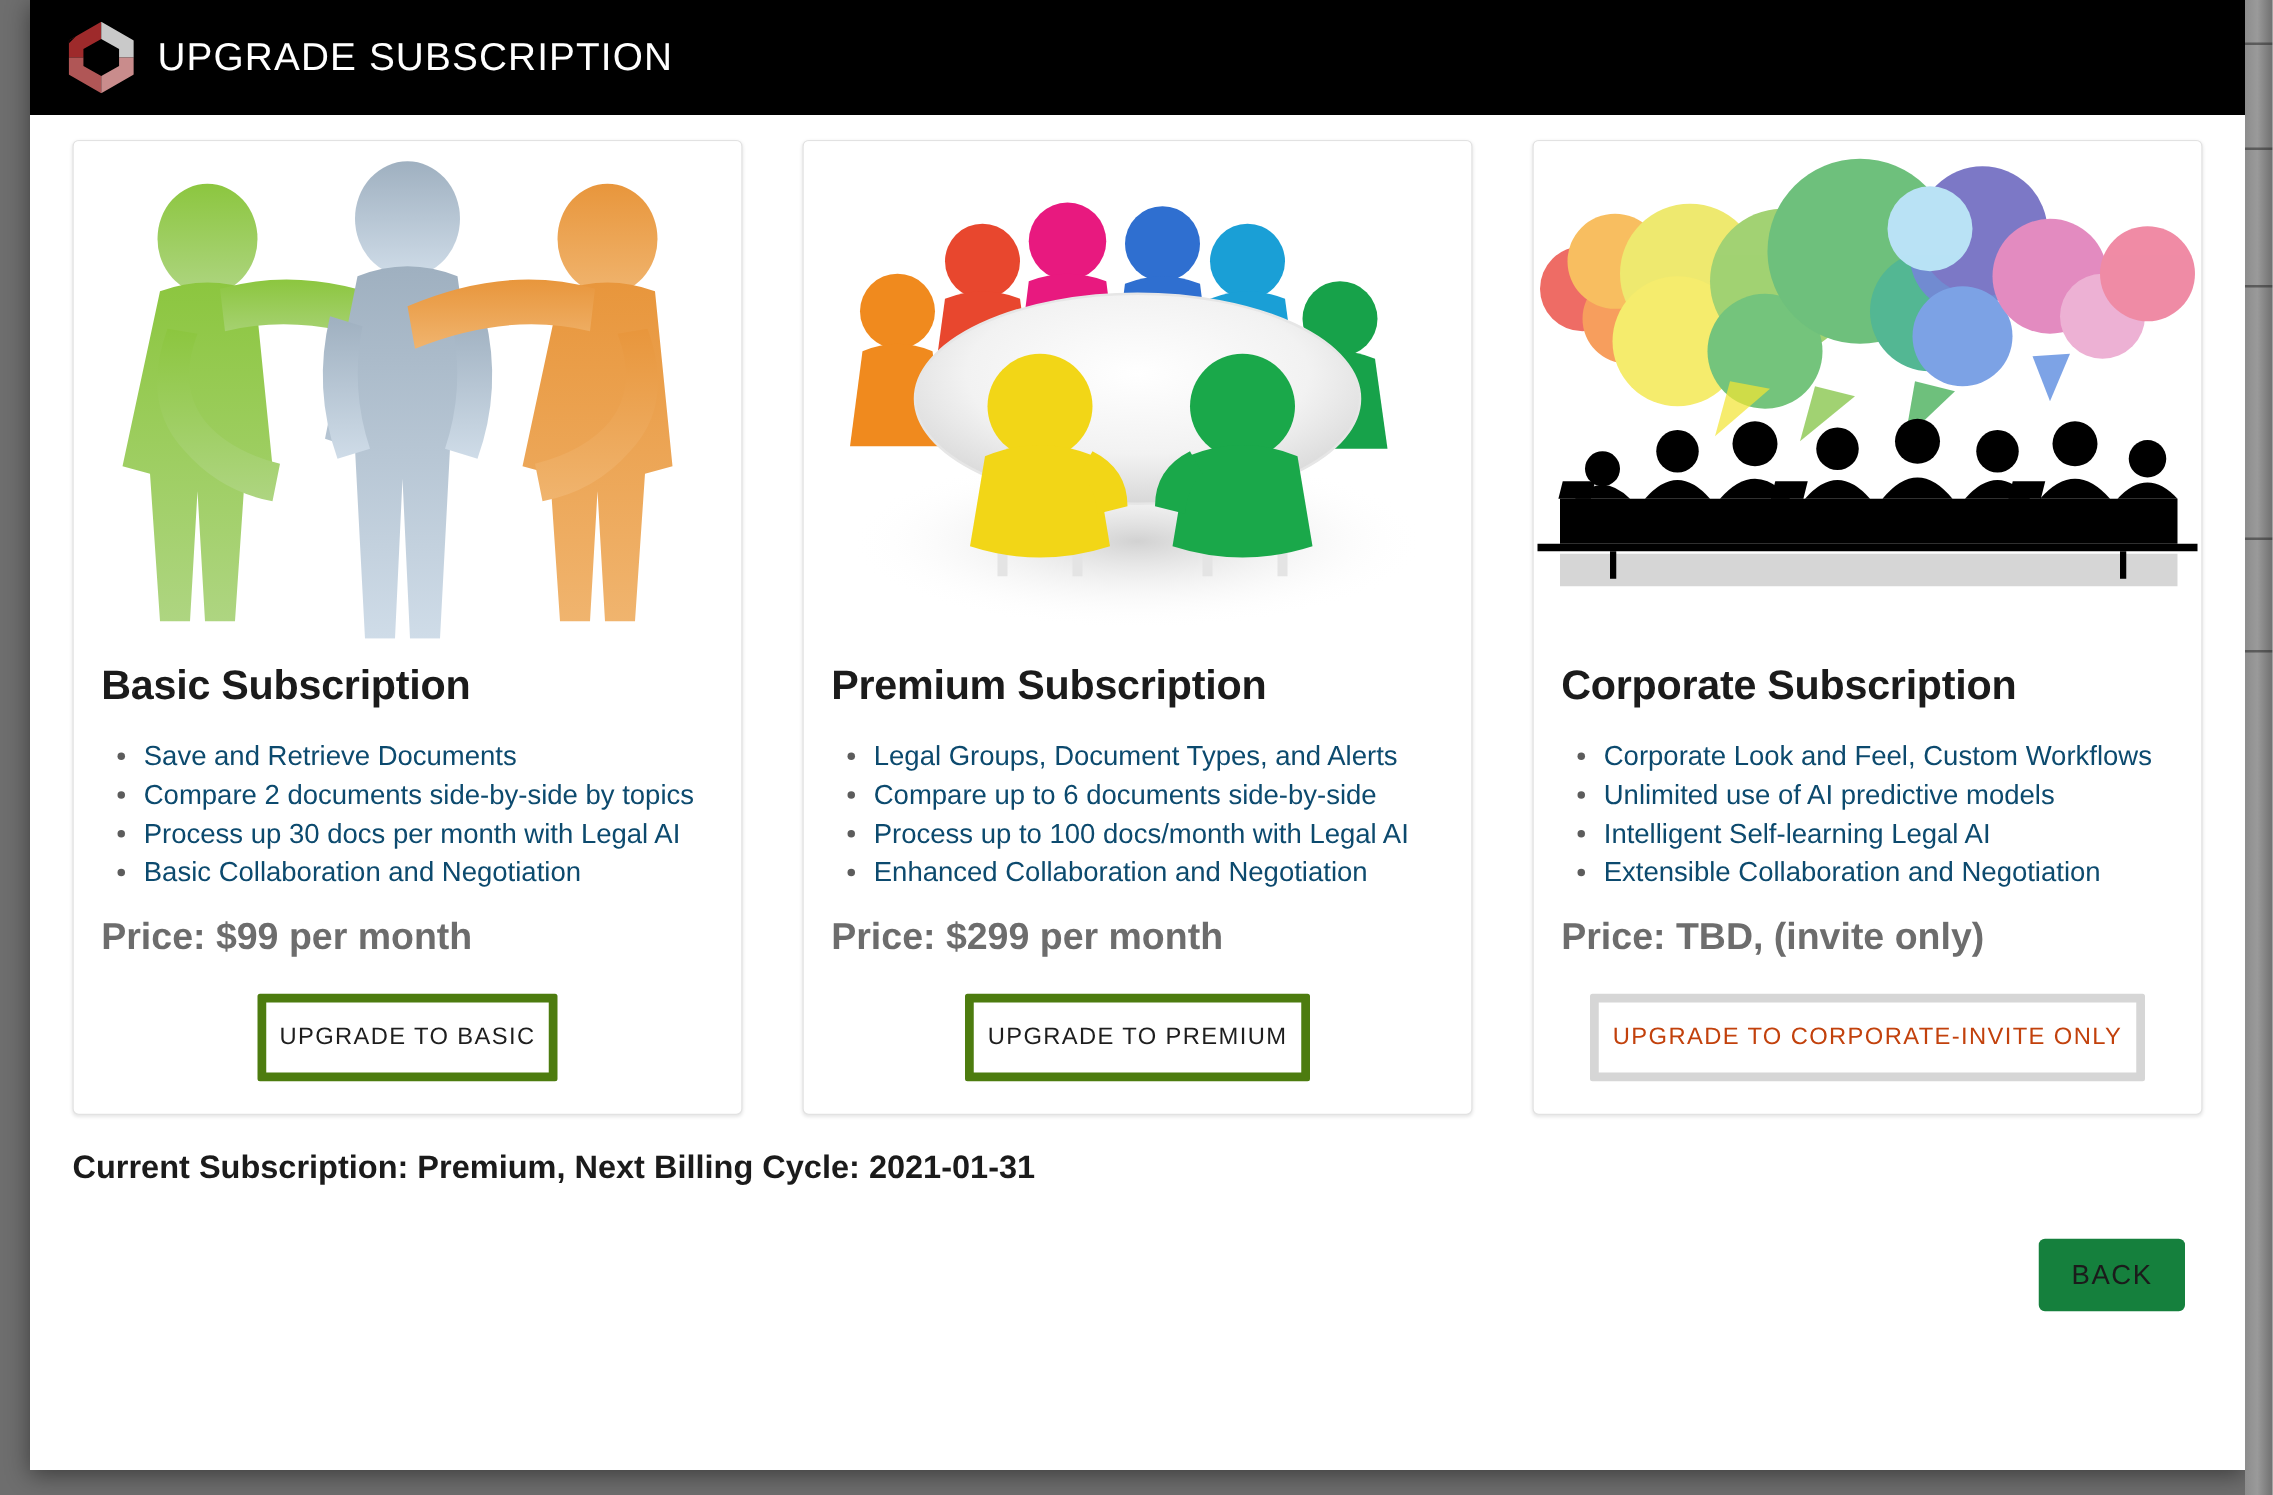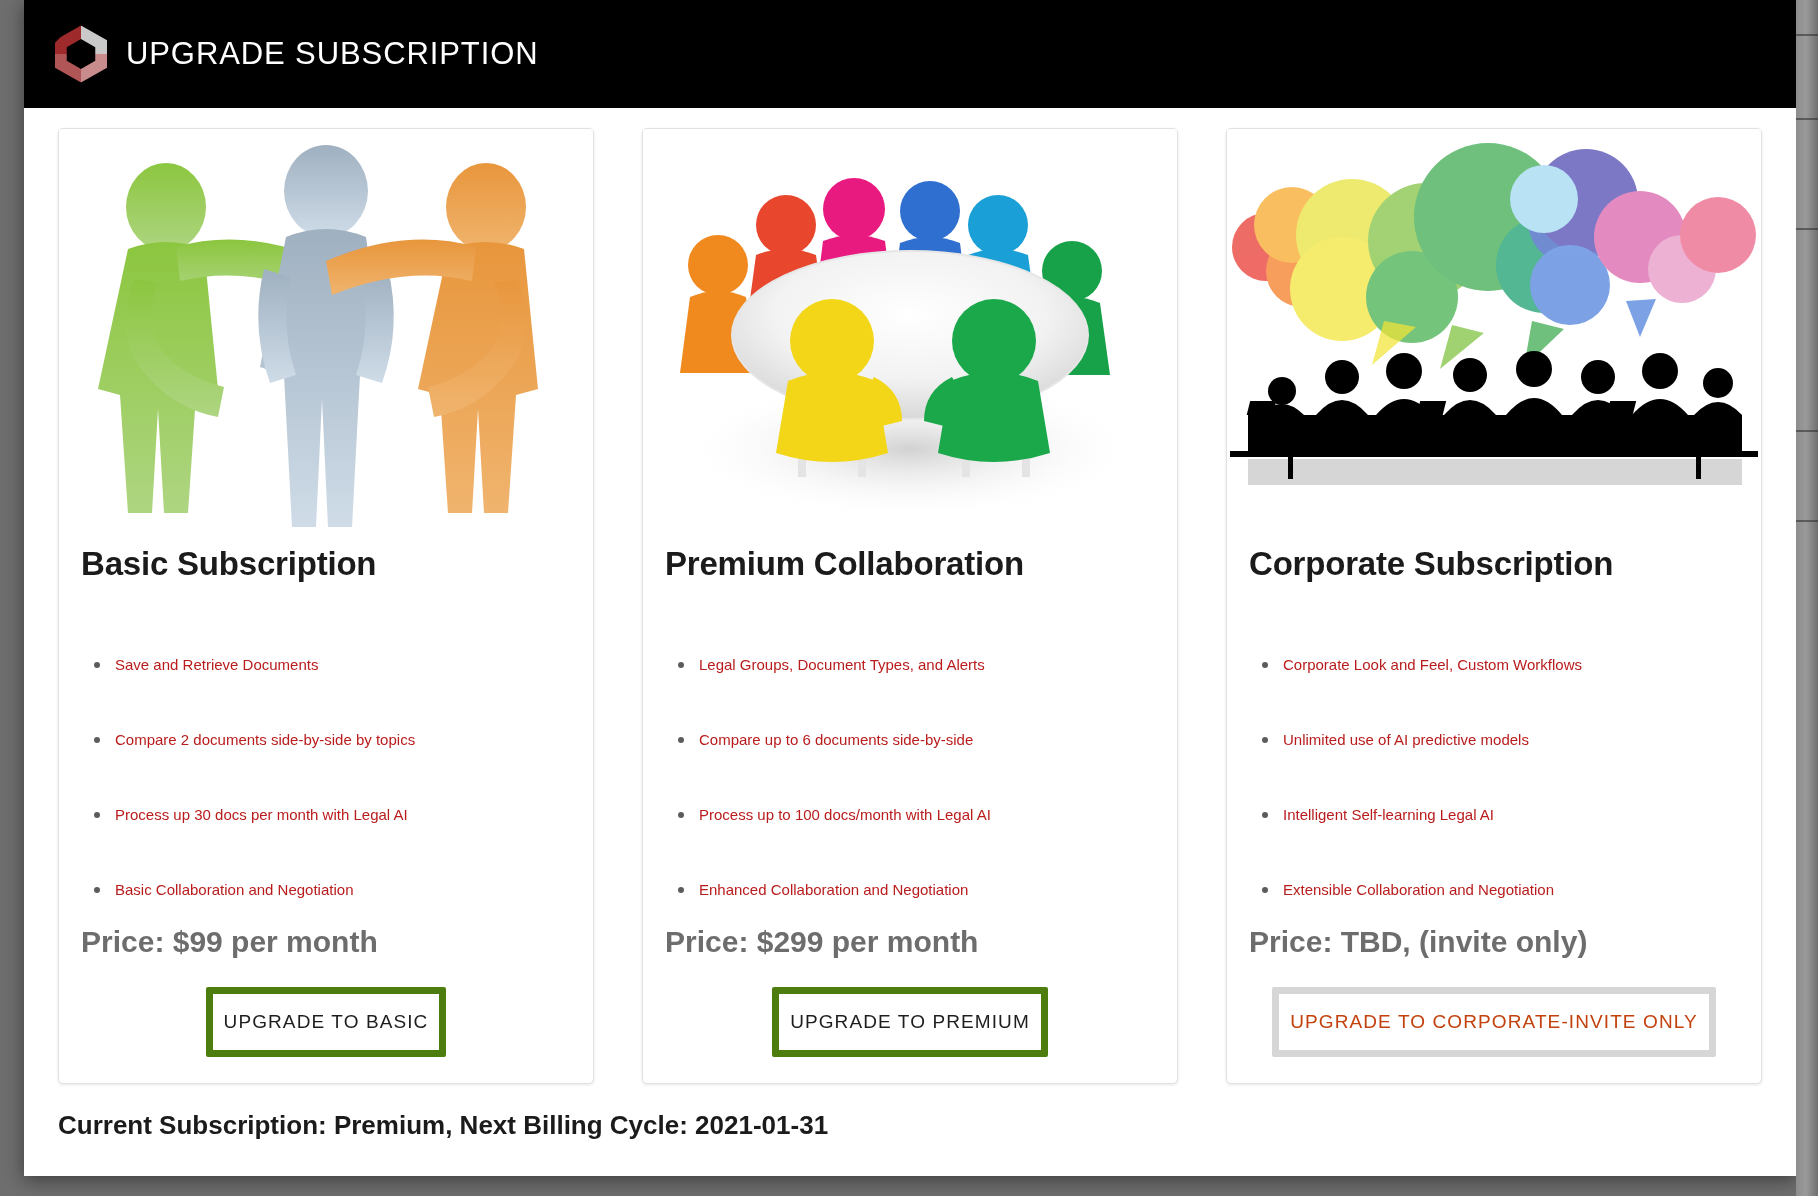--- a/index.html
+++ b/index.html
@@ -40,21 +40,21 @@
   #right-edge .seg {
     position: absolute;
     left: 0; right: 0;
     height: 2px;
     background: #2a2a2a;
     opacity: .55;
   }
 
   
   #header-bar {
-    height: 108px;
+    height: 92px;
     background: #000000;
     display: flex;
     align-items: center;
     padding-left: 26px;
     position: relative;
   }
 
   #logo-icon {
     width: 62px;
     height: 62px;
@@ -112,25 +112,24 @@
     margin-bottom: 22px;
   }
 
   .feature-list {
     list-style: none;
     margin-bottom: 20px;
   }
   .feature-list li {
     position: relative;
     padding-left: 34px;
-    font-size: 15px;
+    font-size: 22px;
     line-height: 31px;
-    color: #b91c1c;
+    color: #0c4a6e;
     white-space: nowrap;
-    margin-top: 44px;
   }
   .feature-list li::before {
     content: "";
     position: absolute;
     left: 13px;
     top: 13px;
     width: 6px;
     height: 6px;
     border-radius: 50%;
     background: #5c5c5c;
@@ -327,21 +326,21 @@
             <rect x="312" y="286" width="84" height="14" rx="6" fill="#efefef" stroke="#d9d9d9"></rect>
             <rect x="320" y="300" width="8" height="48" fill="#e4e4e4"></rect>
             <rect x="380" y="300" width="8" height="48" fill="#e4e4e4"></rect>
             <circle cx="352" cy="212" r="42" fill="#1aa84a"></circle>
             <path d="M308 252 q44 -18 88 0 l12 72 q-56 18 -112 0 Z" fill="#1aa84a"></path>
             <path d="M310 248 q-28 14 -28 44 l24 6 q2 -22 14 -32 Z" fill="#1aa84a"></path>
           </g>
         </svg>
       </div>
       <div class="card-body">
-        <div class="plan-name">Premium Collaboration</div>
+        <div class="plan-name">Premium Subscription</div>
         <ul class="feature-list">
           <li>Legal Groups, Document Types, and Alerts</li>
           <li>Compare up to 6 documents side-by-side</li>
           <li>Process up to 100 docs/month with Legal AI</li>
           <li>Enhanced Collaboration and Negotiation</li>
         </ul>
         <div class="price-line">Price: $299 per month</div>
         <div class="cta-wrap">
           <button class="cta-button">UPGRADE TO PREMIUM</button>
         </div>

